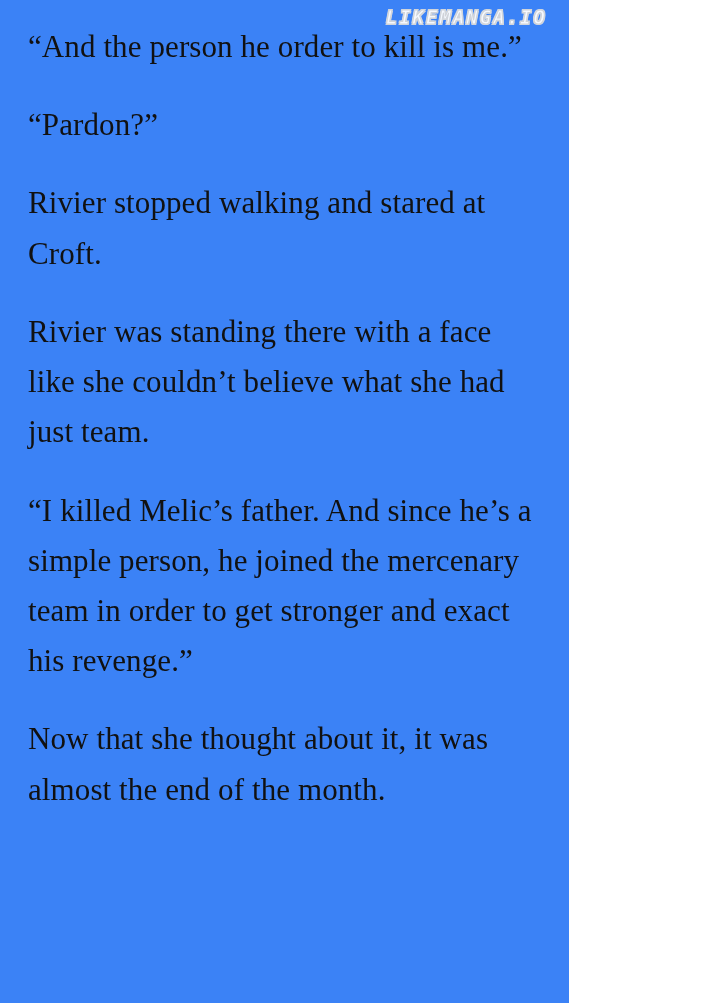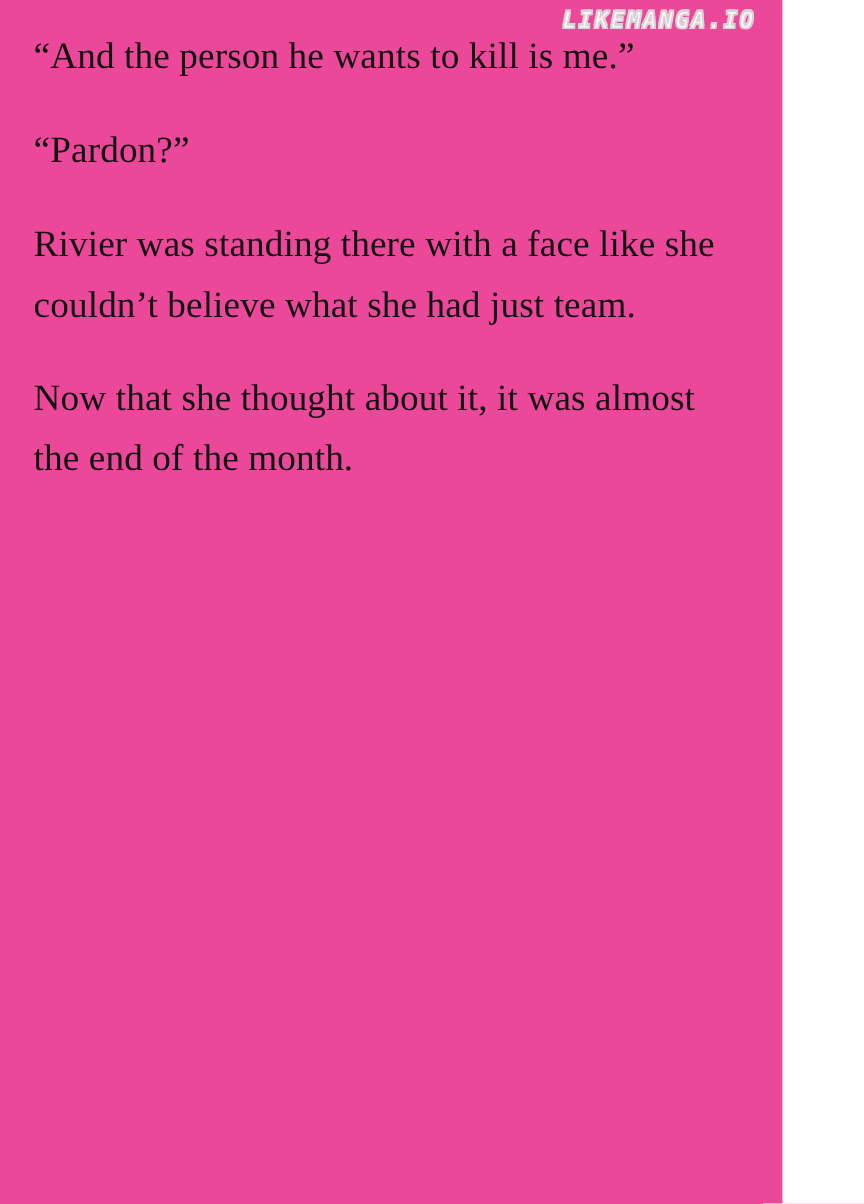--- a/index.html
+++ b/index.html
@@ -9,23 +9,23 @@
   }
   body {
     width: 720px;
     height: 1003px;
     position: relative;
     overflow: hidden;
     font-family: "Liberation Serif", serif;
   }
   #page {
     position: relative;
-    width: 652px;
+    width: 569px;
     height: 1003px;
-    background: #ec4899;
+    background: #3b82f6;
     box-sizing: border-box;
     padding: 22px 28px 0 28px;
   }
   .watermark {
     position: absolute;
     top: 6px;
     right: 22px;
     font-family: "DejaVu Sans Mono", monospace;
     font-weight: bold;
     font-style: italic;
@@ -57,19 +57,21 @@
   }
 </style>
 </head>
 <body>
 
 <div id="page">
 
   <div class="watermark">LIKEMANGA.IO</div>
 
   <div class="story">
-    <p class="para">“And the person he wants to kill is me.”</p>
+    <p class="para">“And the person he order to kill is me.”</p>
     <p class="para">“Pardon?”</p>
+    <p class="para">Rivier stopped walking and stared at Croft.</p>
     <p class="para">Rivier was standing there with a face like she couldn’t believe what she had just team.</p>
+    <p class="para">“I killed Melic’s father. And since he’s a simple person, he joined the mercenary team in order to get stronger and exact his revenge.”</p>
     <p class="para">Now that she thought about it, it was almost the end of the month.</p>
   </div>
 
 </div>
 
 </body></html>

